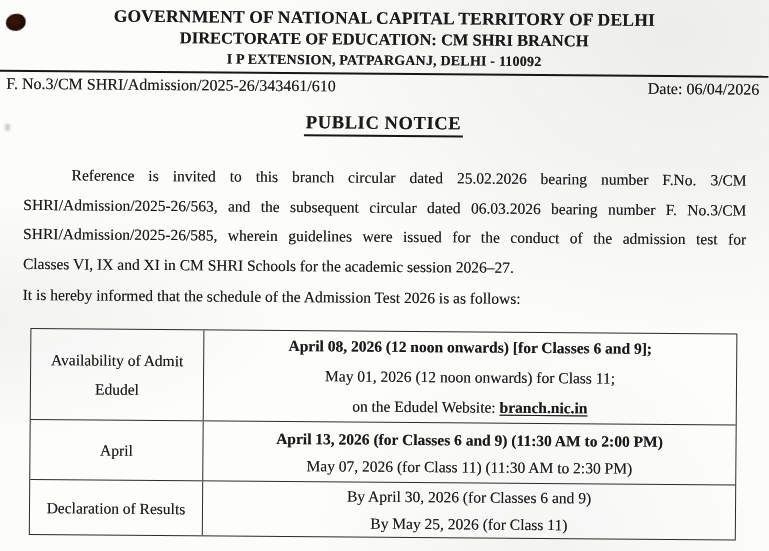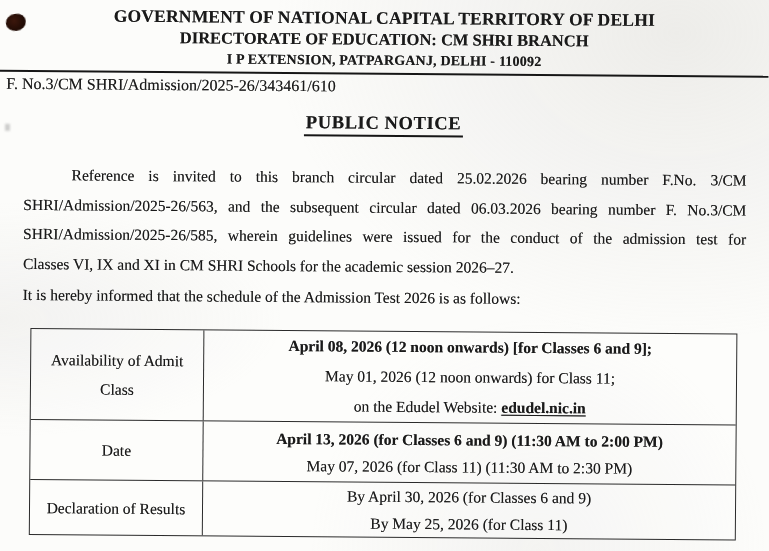--- a/index.html
+++ b/index.html
@@ -77,52 +77,53 @@
   <div class="header">
     <div class="h1">GOVERNMENT OF NATIONAL CAPITAL TERRITORY OF DELHI</div>
     <div class="h2">DIRECTORATE OF EDUCATION: CM SHRI BRANCH</div>
     <div class="h3">I P EXTENSION, PATPARGANJ, DELHI - 110092</div>
   </div>
 
   <div class="rule"></div>
 
   <div class="refrow">
     <span>F. No.3/CM SHRI/Admission/2025-26/343461/610</span>
+    <span>Date: 06/04/2026</span>
   </div>
 
   <div class="titlewrap">
     <span class="title">PUBLIC NOTICE</span>
   </div>
 
   <div class="para1">
     <div class="jline indent">Reference is invited to this branch circular dated 25.02.2026 bearing number F.No. 3/CM</div>
     <div class="jline">SHRI/Admission/2025-26/563, and the subsequent circular dated 06.03.2026 bearing number F. No.3/CM</div>
     <div class="jline">SHRI/Admission/2025-26/585, wherein guidelines were issued for the conduct of the admission test for</div>
     <div class="lastline">Classes VI, IX and XI in CM SHRI Schools for the academic session 2026–27.</div>
   </div>
 
   <div class="para2">It is hereby informed that the schedule of the Admission Test 2026 is as follows:</div>
 
   <div class="sched">
 
     <div class="srow r1">
       <div class="cell-l">
         <div>Availability of Admit</div>
-        <div>Class</div>
+        <div>Edudel</div>
       </div>
       <div class="cell-r">
         <div class="bl">April 08, 2026 (12 noon onwards) [for Classes 6 and 9];</div>
         <div>May 01, 2026 (12 noon onwards) for Class 11;</div>
-        <div><span>on the Edudel Website: </span><span class="weblink">edudel.nic.in</span></div>
+        <div><span>on the Edudel Website: </span><span class="weblink">branch.nic.in</span></div>
       </div>
     </div>
 
     <div class="srow r2">
       <div class="cell-l">
-        <div>Date</div>
+        <div>April</div>
       </div>
       <div class="cell-r">
         <div class="bl">April 13, 2026 (for Classes 6 and 9) (11:30 AM to 2:00 PM)</div>
         <div>May 07, 2026 (for Class 11) (11:30 AM to 2:30 PM)</div>
       </div>
     </div>
 
     <div class="srow r3">
       <div class="cell-l">
         <div>Declaration of Results</div>

